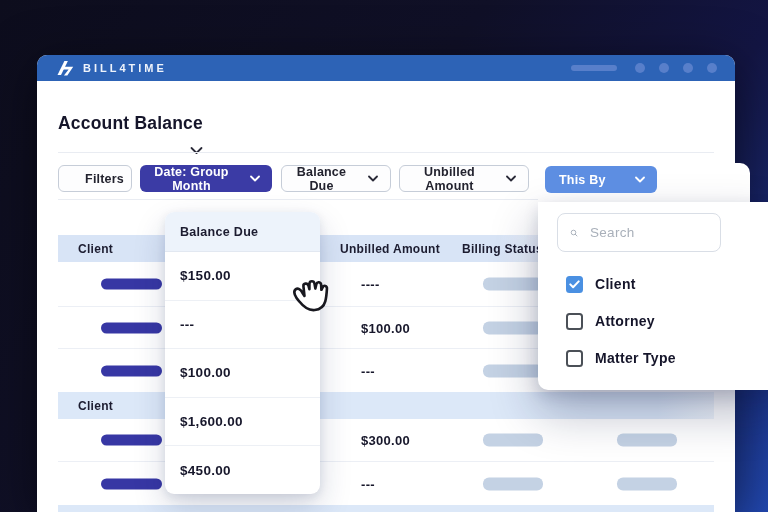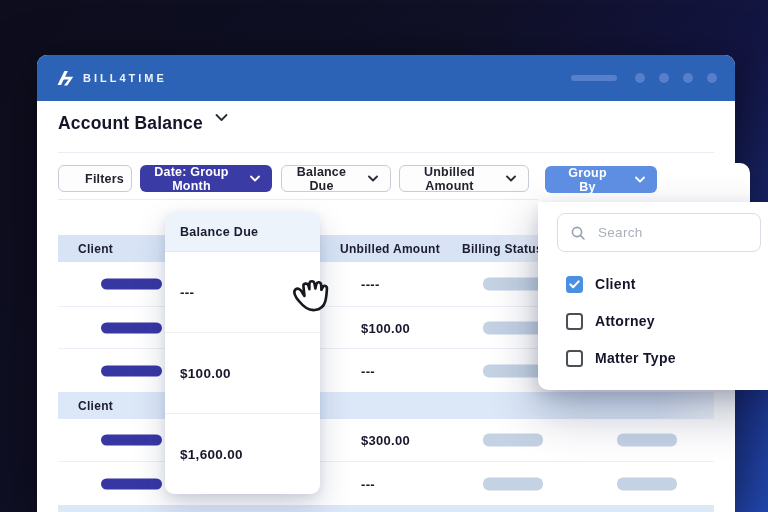--- a/index.html
+++ b/index.html
@@ -2,27 +2,27 @@
 <html><head>
 <meta charset="utf-8">
 <style>
   html,body{margin:0;padding:0;background:#0c0c1a;}
   *{box-sizing:border-box;font-family:"Liberation Sans",sans-serif;}
   .stage{position:relative;width:768px;height:512px;overflow:hidden;
     background:linear-gradient(128deg,#0d0d1d 0%,#101027 42%,#131543 68%,#1b2f7e 88%,#2147ae 100%);}
   
   .app-card{position:absolute;left:37px;top:55px;width:698px;height:457px;
     background:#ffffff;border-radius:10px 10px 0 0;box-shadow:0 10px 50px rgba(0,0,0,.5);}
-  .titlebar{position:absolute;left:0;top:0;width:698px;height:46px;background:#2d63b6;
+  .titlebar{position:absolute;left:0;top:0;width:698px;height:26px;background:#2d63b6;
     border-radius:10px 10px 0 0;display:flex;align-items:center;padding:0 14px 0 20px;}
   .brand{color:#eef3fb;font-size:11px;font-weight:600;letter-spacing:3px;margin-left:9px;}
   .tb-deco{margin-left:auto;display:flex;align-items:center;gap:14px;margin-right:4px;}
   .tb-line{width:46px;height:6px;border-radius:3px;background:#587fca;margin-right:4px;}
   .tb-dot{width:10px;height:10px;border-radius:50%;background:#587fca;}
-  .page-title-row{position:absolute;left:21px;top:58px;display:flex;align-items:flex-start;gap:12px;color:#15152a;}
+  .page-title-row{position:absolute;left:21px;top:58px;display:flex;align-items:flex-end;gap:12px;color:#15152a;flex-direction:column;}
   .page-title-row h1{margin:0;font-size:17.5px;font-weight:700;letter-spacing:.2px;}
   .divider{position:absolute;left:21px;right:21px;height:1px;background:#e9ecf2;}
   
   .btn{position:absolute;top:110px;height:27px;display:inline-flex;align-items:center;justify-content:center;
     gap:19px;border-radius:6px;font-size:12.5px;font-weight:700;letter-spacing:.2px;cursor:pointer;padding:0 12px;}
   .btn-light{background:#fdfdfe;border:1.5px solid #c6cdd8;color:#23232f;}
   .btn-indigo{background:#3b3ba5;border:none;color:#ffffff;}
   .btn-blue{background:#5d8ee2;border:none;color:#ffffff;}
   .chev{flex:0 0 auto;}
   
@@ -53,21 +53,21 @@
   .balance-row:last-child{border-bottom:none;}
   
   .grab-hand{position:absolute;left:288px;top:270px;z-index:6;transform:rotate(-6deg);}
   
   .gb-tab{position:absolute;left:538px;top:163px;width:212px;height:47px;background:#fff;
     border-radius:10px 10px 0 0;z-index:7;}
   .gb-panel{position:absolute;left:538px;top:202px;width:240px;height:188px;background:#fff;
     border-radius:0 10px 10px 10px;z-index:7;
     box-shadow:0 22px 48px rgba(12,22,66,.30),0 6px 16px rgba(12,22,66,.14);}
   .gb-button{position:absolute;left:545px;top:166px;width:112px;z-index:8;justify-content:space-between;padding:0 12px 0 14px;}
-  .gb-search{position:absolute;left:19px;top:11px;width:204px;height:39px;border:1.5px solid #d9dee6;
+  .gb-search{position:absolute;left:19px;top:11px;width:164px;height:39px;border:1.5px solid #d9dee6;
     border-radius:8px;display:flex;align-items:center;padding:0 12px;gap:10px;background:#fff;}
   .gb-search input{border:none;outline:none;width:120px;font-size:13.5px;color:#33343c;background:transparent;}
   .gb-search input::placeholder{color:#a9b0ba;letter-spacing:.3px;}
   .gb-option{position:absolute;left:28px;display:flex;align-items:center;gap:12px;height:24px;cursor:pointer;}
   .cbx{width:17px;height:17px;border-radius:3.5px;border:2px solid #4b5057;background:#fff;
     display:flex;align-items:center;justify-content:center;}
   .gb-option.checked .cbx{background:#4a90e2;border-color:#4a90e2;}
   .cbx svg{display:none;}
   .gb-option.checked .cbx svg{display:block;}
   .gb-option .opt-label{font-size:14px;font-weight:700;color:#15152a;letter-spacing:.3px;}
@@ -178,23 +178,25 @@
       <span class="cell-val">---</span>
       <span class="pill pill-status"></span>
       <span class="pill pill-col4"></span>
     </div>
 
     <div class="band band3"></div>
   </div>
 
   <div class="balance-card">
     <div class="balance-head">Balance Due</div>
+    <div class="balance-row">$150.00</div>
     <div class="balance-row">---</div>
     <div class="balance-row">$100.00</div>
     <div class="balance-row">$1,600.00</div>
+    <div class="balance-row">$450.00</div>
   </div>
 
   <div class="grab-hand">
     <svg width="52" height="50" viewBox="0 0 40 40">
       <path d="M8 24 C5 20 3.5 15.5 6 14 C8 12.8 10 14.5 11 17 L12.5 20 L12.5 12 C12.5 9.8 16 9.5 16.5 12 L17 15 L17.5 10.5 C18 8.2 21.3 8.4 21.5 11 L21.8 15 L23 11.5 C23.8 9.4 26.8 10 26.7 12.5 L26.5 16.5 L27.8 14.5 C28.8 12.8 31.4 13.6 31 16 C30.4 19.6 29.8 23 28.6 26 C27 30 23.5 32 19.5 32 C14.5 32 10.5 28 8 24 Z" fill="#ffffff" stroke="#18181f" stroke-width="2.1" stroke-linejoin="round"></path>
     </svg>
   </div>
 
   <div class="gb-tab"></div>
   <div class="gb-panel">
@@ -222,19 +224,19 @@
     </div>
     <div class="gb-option" style="top:107px;">
       <span class="cbx">
         
       </span>
       <span class="opt-label">Attorney</span>
     </div>
   </div>
 
   <button class="btn btn-blue gb-button">
-    <span>Group By</span>
+    <span>This By</span>
     <svg class="chev" width="10" height="7" viewBox="0 0 10 7">
         <path d="M1 1.5 L5 5.5 L9 1.5" fill="none" stroke="#ffffff" stroke-width="1.8" stroke-linecap="round" stroke-linejoin="round"></path>
       </svg>
   </button>
 
 </div>
 
 </body></html>

